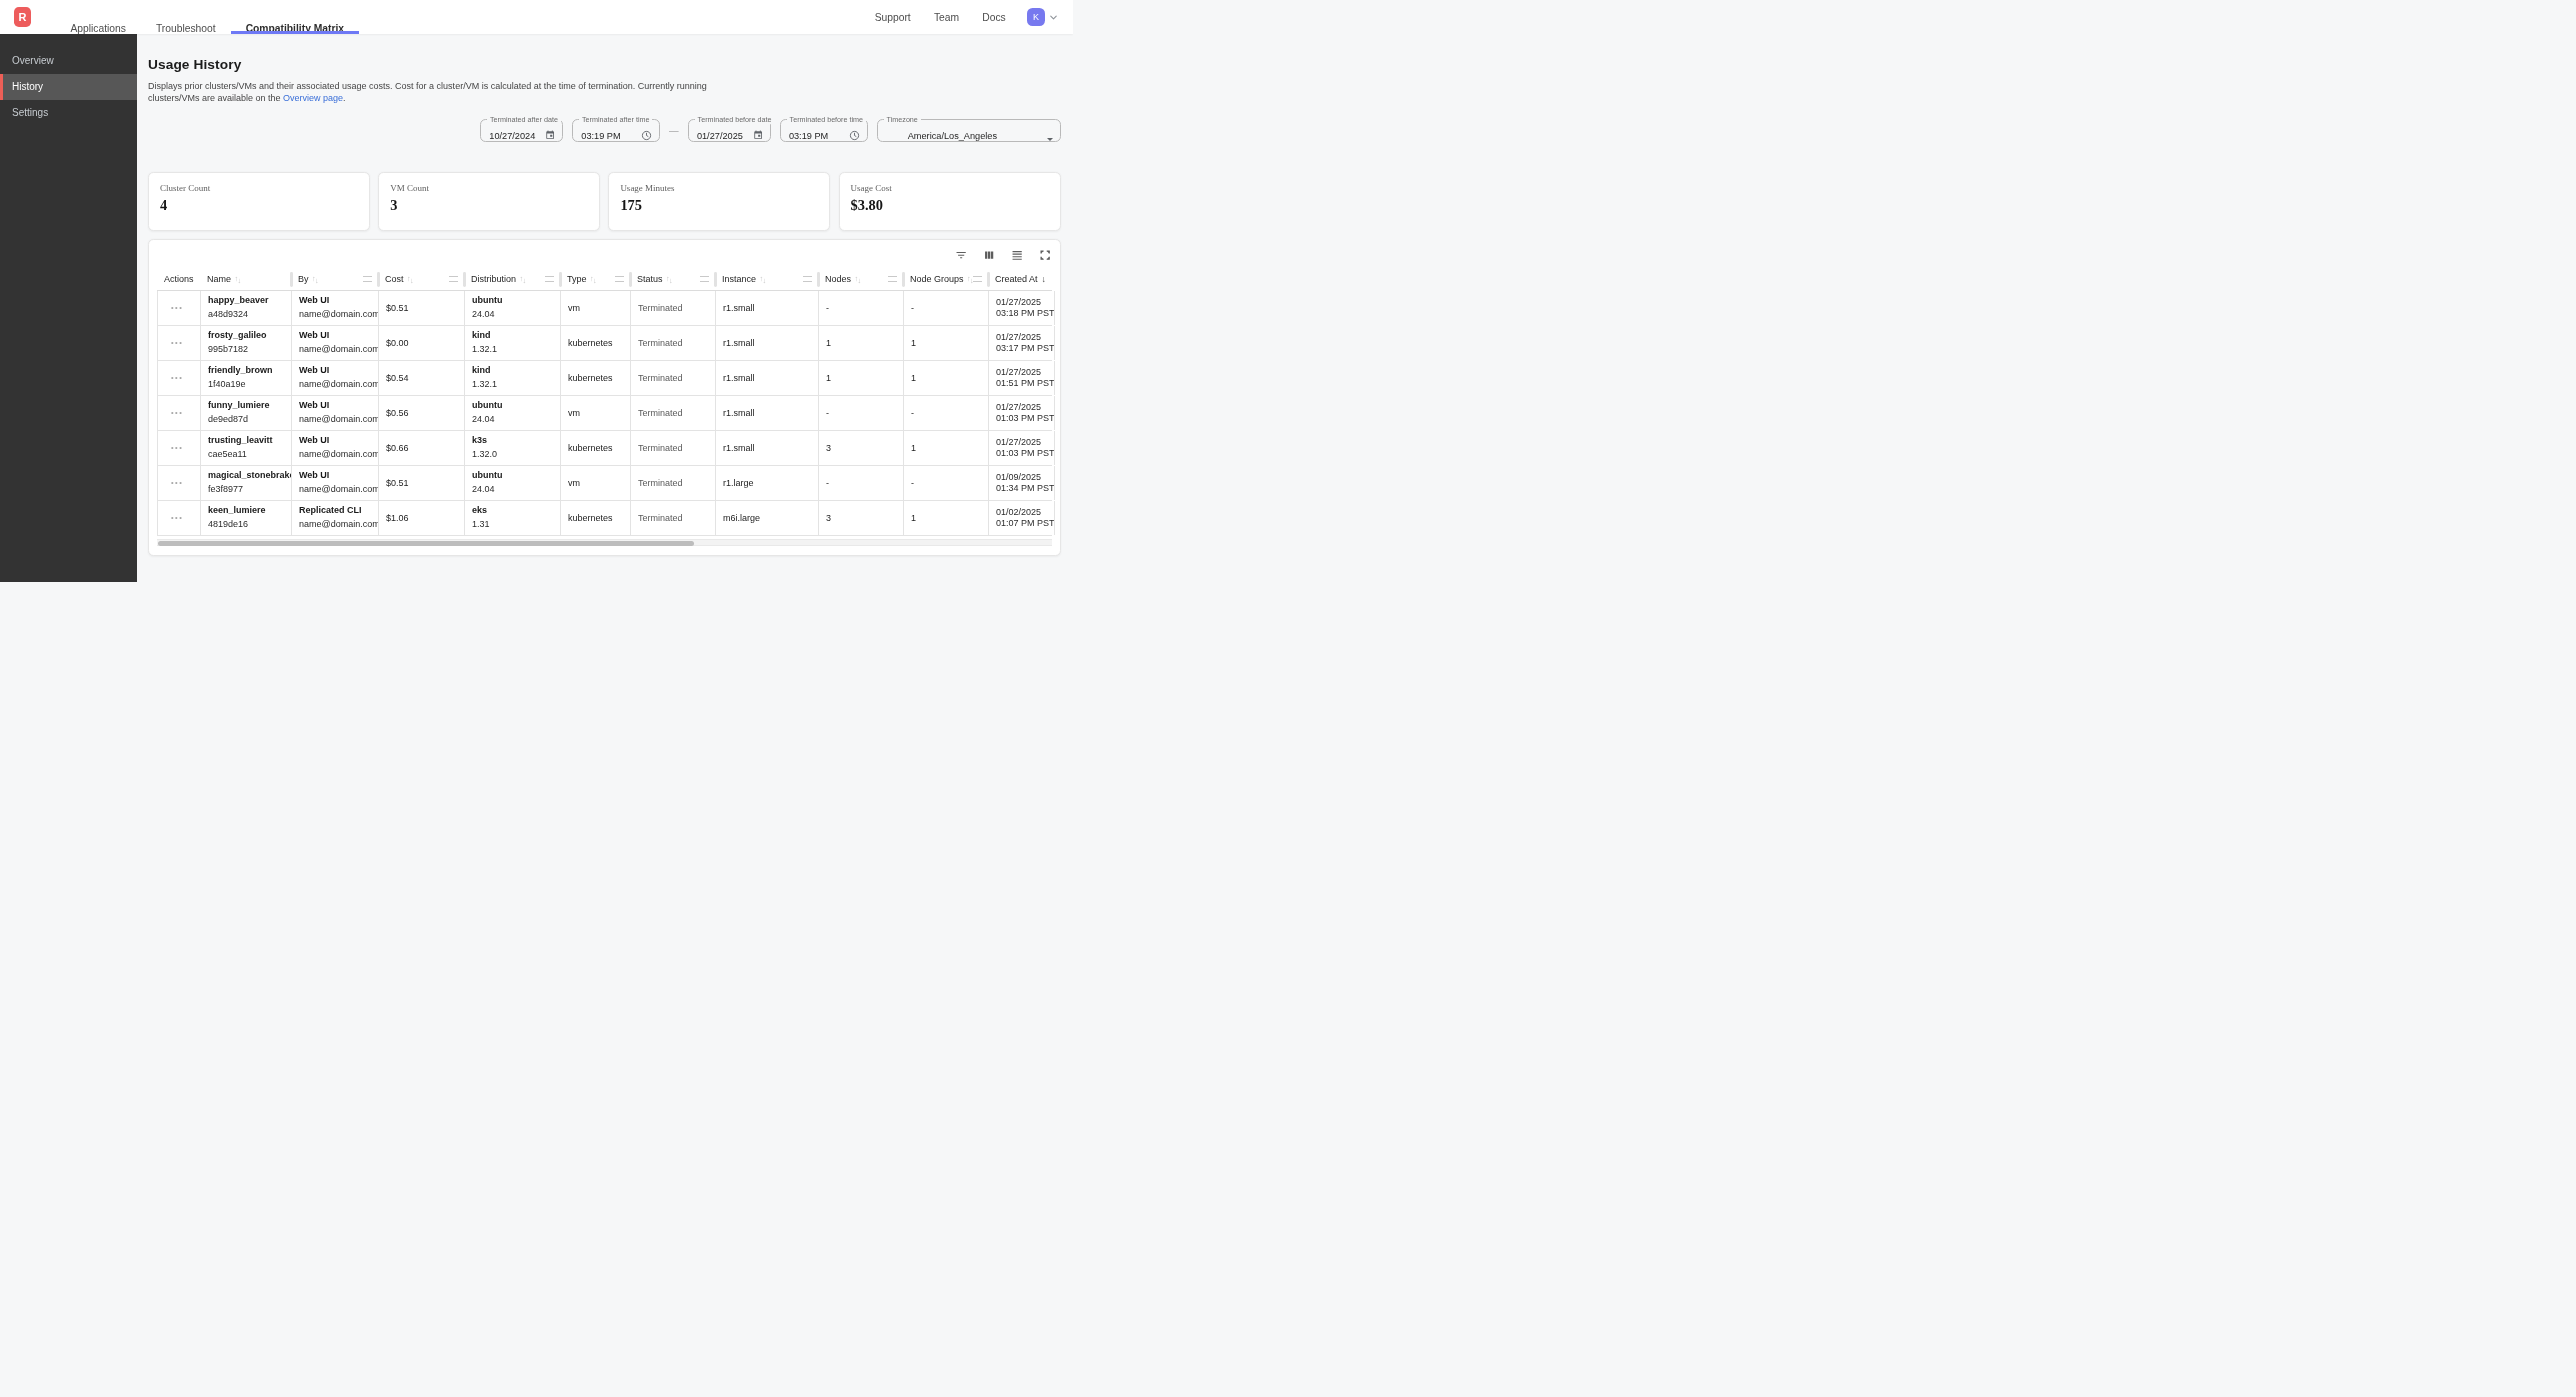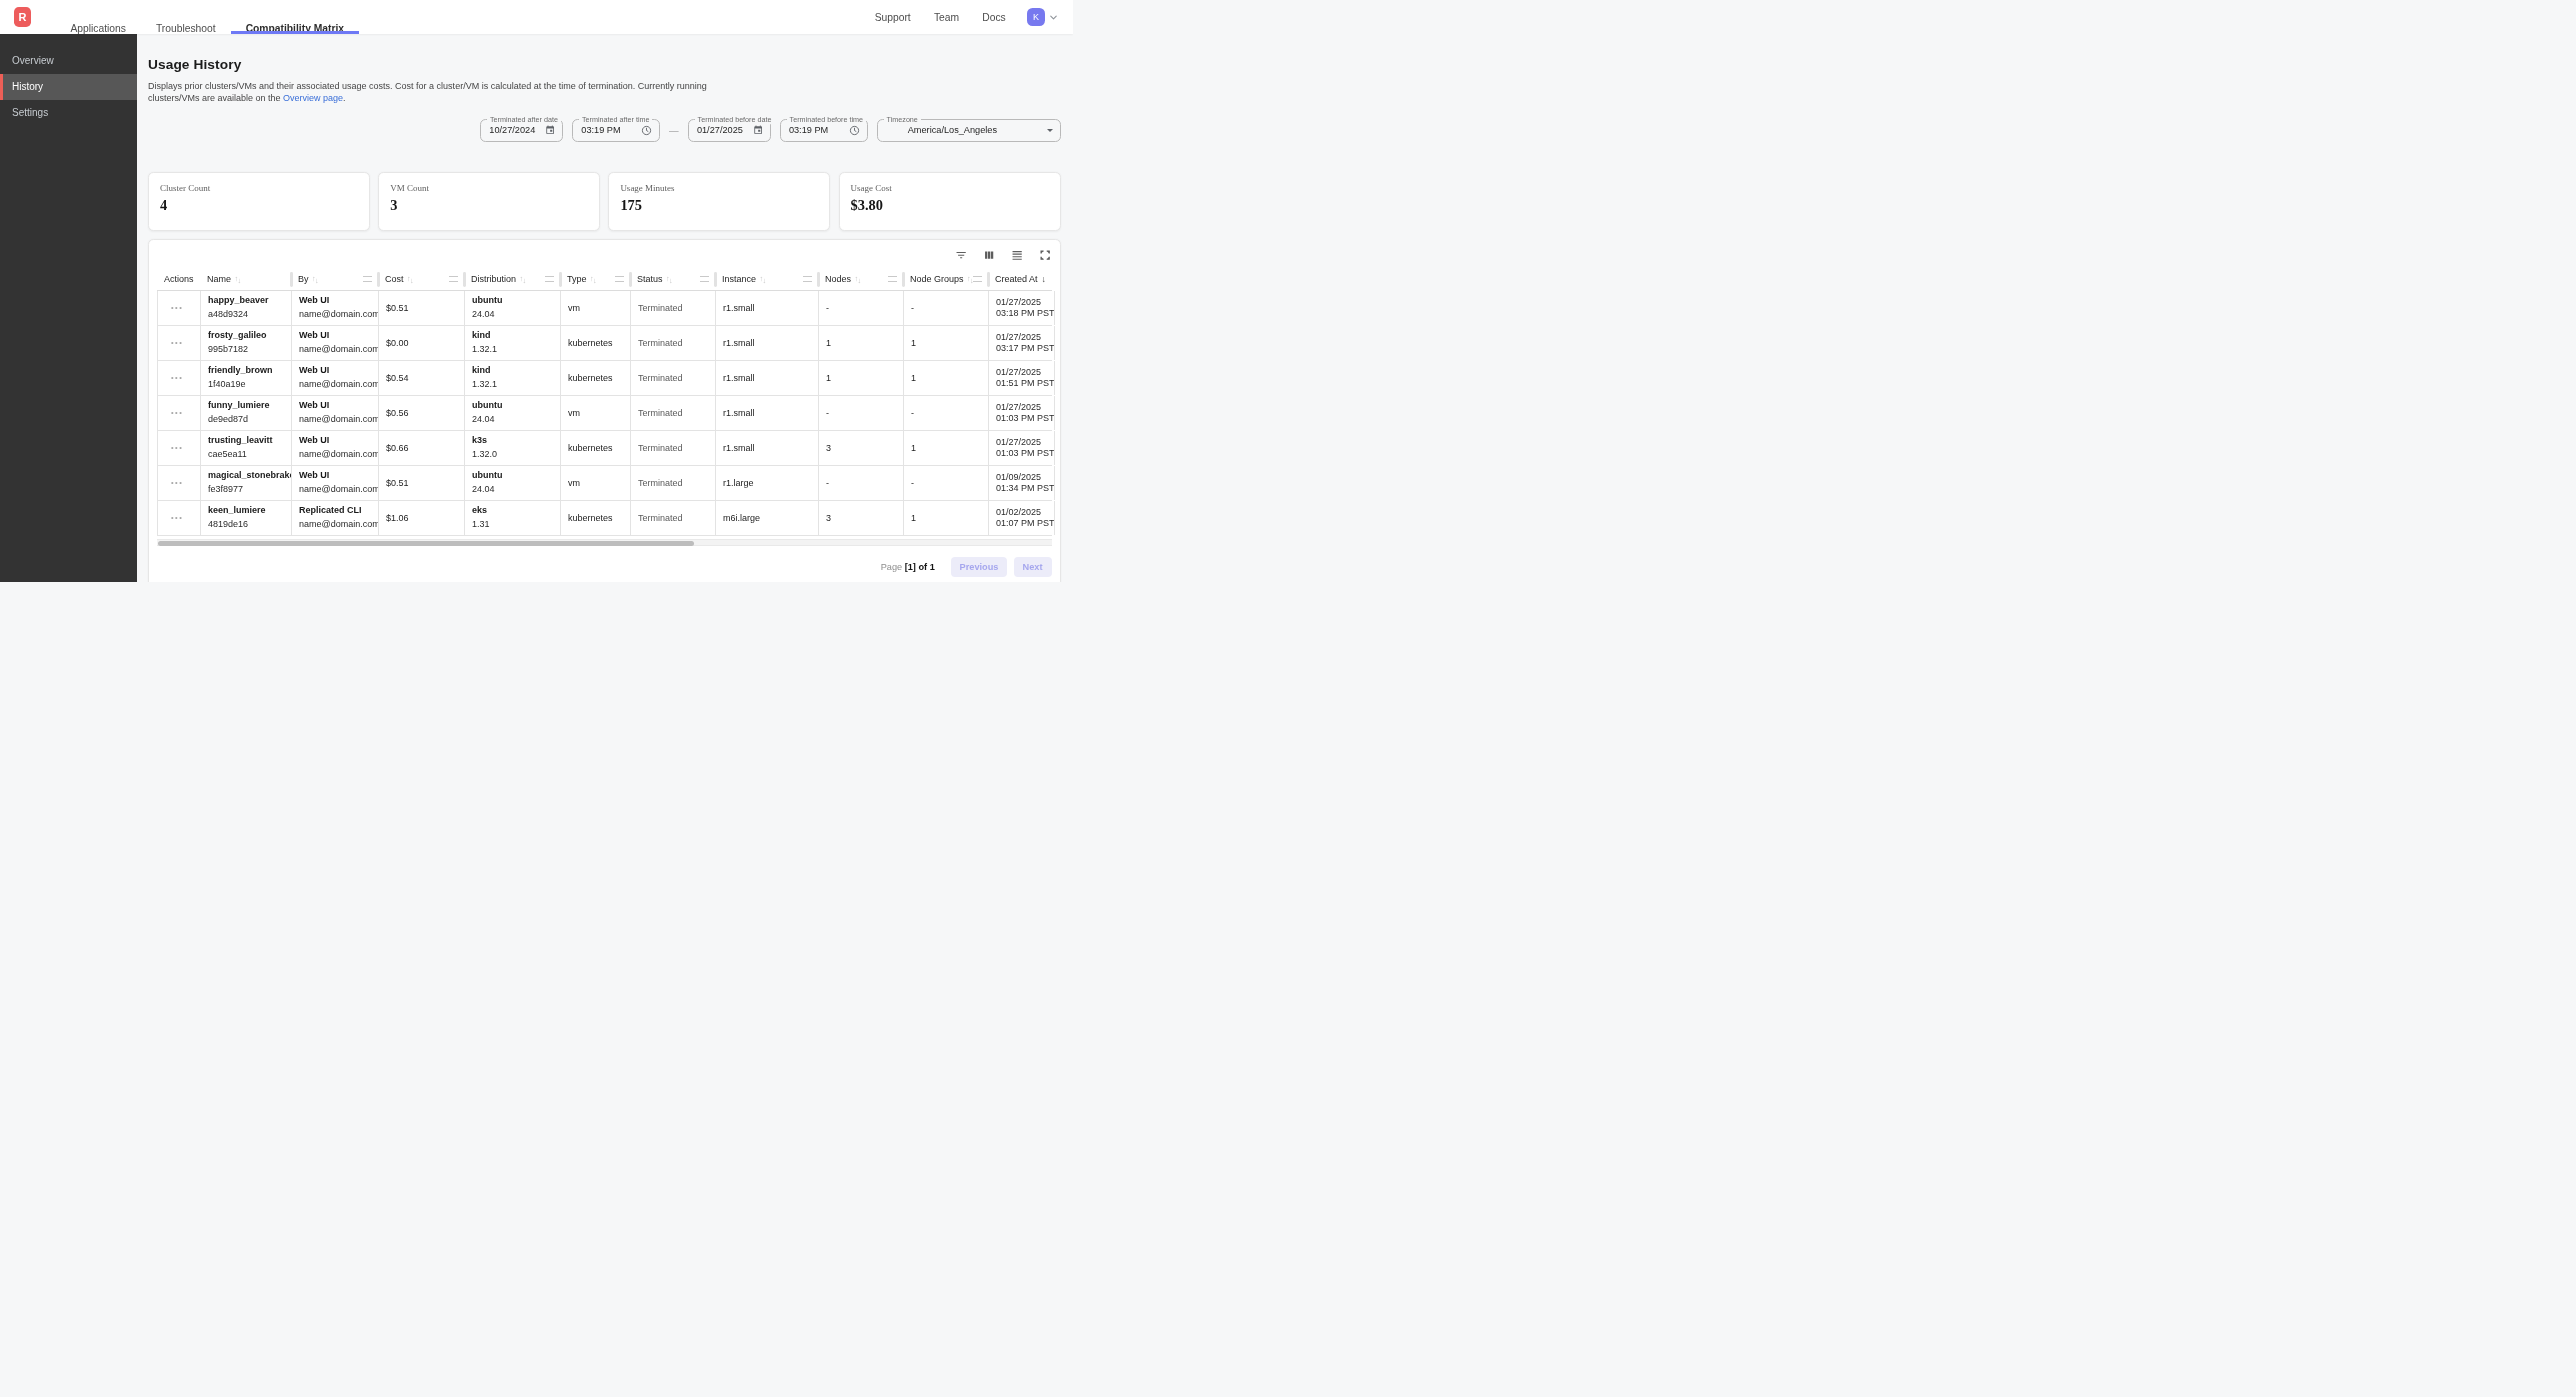--- a/index.html
+++ b/index.html
@@ -33,21 +33,21 @@
 
   
   .main { position:absolute; top:34px; left:137px; right:0; bottom:0; padding:23px 12.3px 0 11px; }
   .page-title { font-size:13.7px; font-weight:bold; color:#1b1b1b; letter-spacing:0.1px; }
   .page-desc { margin-top:9px; width:566px; font-size:9px; line-height:11.6px; color:#454545; }
   .link { color:#3a6fd8; text-decoration:none; cursor:pointer; }
 
   
   .filters { display:flex; justify-content:flex-end; align-items:center; margin-top:14.4px; }
   .field { position:relative; height:23px; border:0.7px solid #b9b9b9; border-radius:5.5px; background:transparent;
-           display:flex; align-items:center; padding:0 6.8px 0 8.2px; margin-left:9px; cursor:pointer; }
+           display:flex; align-items:flex-end; padding:0 6.8px 0 8.2px; margin-left:9px; cursor:pointer; }
   .field-label { position:absolute; top:-4.8px; left:6.2px; background:#f6f7f8; padding:0 2.7px; font-size:7.2px; color:#6b6b6b; white-space:nowrap; }
   .field-value { font-size:9.2px; color:#1f1f1f; white-space:nowrap; }
   .field-icon { margin-left:auto; display:flex; align-items:center; padding-left:6.8px; }
   .f-date { width:83px; } .f-time { width:88px; } .f-tz { width:184px;padding-left:30px; }
   .dash { color:#9a9a9a; margin-left:9px; font-size:9.6px; }
   .tri { width:0; height:0; border-left:3.4px solid transparent; border-right:3.4px solid transparent; border-top:3.4px solid #5f6368; }
 
   
   .stats { display:flex; margin-top:30px;font-family:Liberation Serif, serif; }
   .stat-card { width:222px; height:59px; background:#fff; border:0.7px solid #e6e6e6; border-radius:5.5px;
@@ -574,22 +574,17 @@
               <div class="l2">01:07 PM PST</div>
             </div>
         </div>
 
       </div>
 
       <div class="hscroll">
         <div class="hthumb"></div>
       </div>
 
-      <div class="pager">
-        <span class="page-info"><span>Page</span>&nbsp;<b>[1] of 1</b></span>
-        <button class="pg-btn">Previous</button>
-        <button class="pg-btn">Next</button>
-      </div>
 
     </section>
   </main>
 </div>
 
 
 </body></html>

